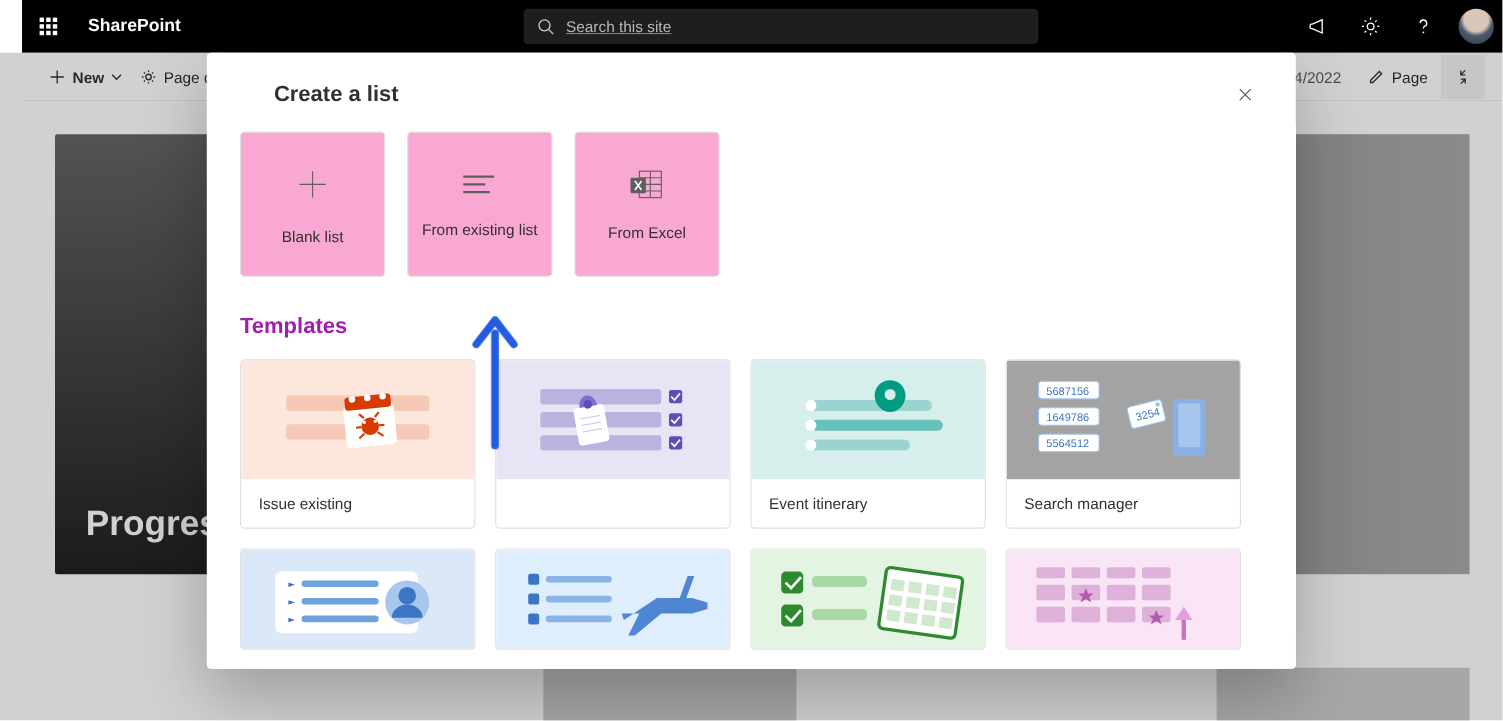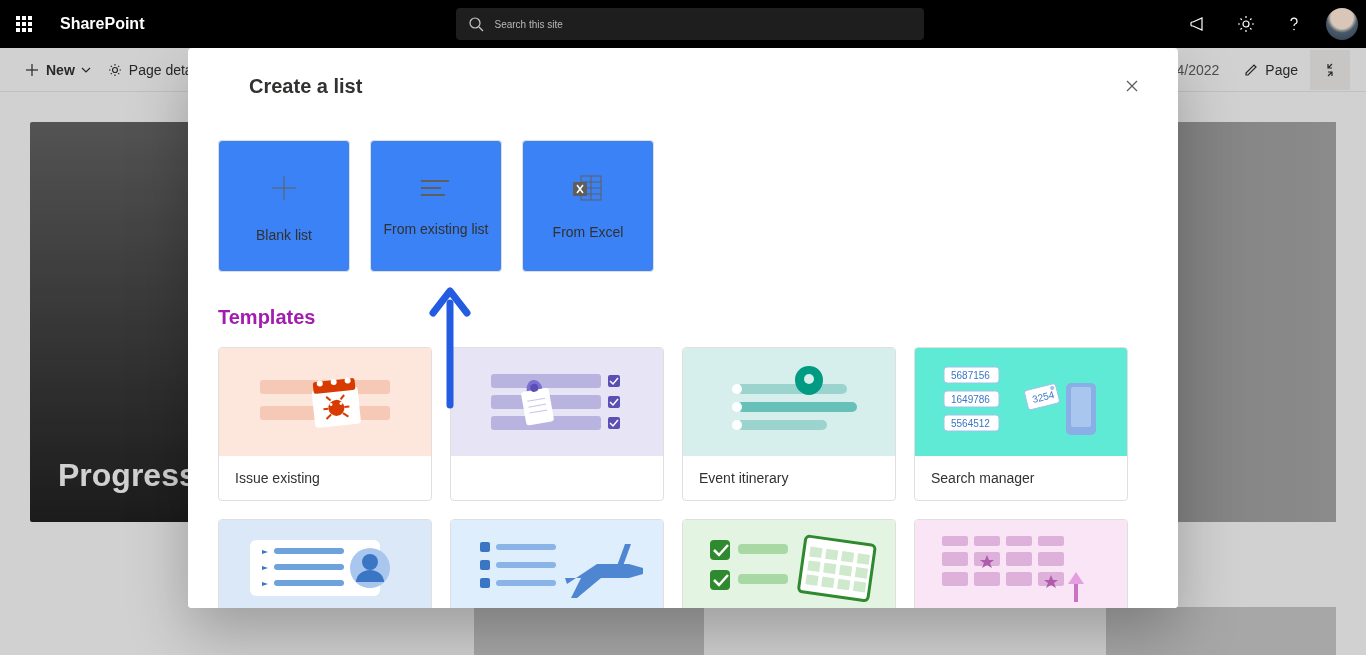--- a/index.html
+++ b/index.html
@@ -7,21 +7,21 @@
 
 
 .suite-bar { height: 48px; background: #000; color: #fff; display: flex; align-items: center; }
 .waffle { width: 48px; height: 48px; display: flex; align-items: center; justify-content: center; cursor: pointer; }
 .waffle-grid { display: grid; grid-template-columns: repeat(3,4px); grid-template-rows: repeat(3,4px); gap: 2px; }
 .waffle-grid span { background: #fff; }
 .brand { font-size: 16px; font-weight: 600; padding: 0 12px; }
 .suite-spacer-l { flex: 0 0 300px; }
 .search-wrap { flex: 0 0 468px; display: flex; align-items: center; background: rgba(255,255,255,0.12); height: 32px; border-radius: 4px; padding: 0 12px; color: #ccc; }
 .search-ico { margin-right: 10px; display: flex; }
-.search-input { background: transparent; border: none; outline: none; color: #ec4899; font-size: 10px; flex: 1; }
+.search-input { background: transparent; border: none; outline: none; color: #ec4899; font-size: 14px; flex: 1; text-decoration: underline; }
 .search-input::placeholder { color: #bbb; }
 .suite-spacer-r { flex: 1; }
 .suite-icons { display: flex; align-items: center; }
 .suite-btn { width: 48px; height: 48px; display: flex; align-items: center; justify-content: center; cursor: pointer; color: #fff; }
 .avatar-img { width: 32px; height: 32px; border-radius: 50%; background: radial-gradient(circle at 50% 30%, #d8c6b8 0 40%, #4a5a6a 55%, #2a3a4a 100%); }
 
 
 .command-bar { height: 44px; background: #fff; border-bottom: 1px solid #edebe9; display: flex; align-items: center; padding: 0 16px; font-size: 14px; color: #323130; }
 .cmd-item { display: flex; align-items: center; gap: 6px; padding: 0 8px; height: 32px; cursor: pointer; }
 .cmd-item.bold { font-weight: 700; }
@@ -47,45 +47,45 @@
 .modal { position: absolute; top: 48px; left: 188px; width: 990px; height: 560px; background: #fff; border-radius: 4px; box-shadow: 0 25px 60px rgba(0,0,0,0.25); display: flex; flex-direction: column; overflow: hidden; }
 .modal-header { padding: 22px 30px 12px 30px; display: flex; align-items: center; margin-left: 31px; }
 .modal-title { font-size: 20px; font-weight: 600; color: #323130; }
 .modal-close { margin-left: auto; width: 32px; height: 32px; display: flex; align-items: center; justify-content: center; cursor: pointer; color: #605e5c; font-size: 16px; }
 .modal-body { flex: 1; overflow-y: auto; padding: 0 30px 20px 30px; background: #fff; }
 .modal-body::-webkit-scrollbar { width: 14px; }
 .modal-body::-webkit-scrollbar-track { background: #fff; }
 .modal-body::-webkit-scrollbar-thumb { background: #c8c6c4; border: 3px solid #fff; border-radius: 10px; }
 
 .create-row { display: flex; gap: 20px; padding: 6px 0 26px 0; }
-.create-card { width: 132px; height: 132px; border: 1px solid #e1dfdd; border-radius: 4px; background: #3b82f6; display: flex; flex-direction: column; align-items: center; justify-content: center; cursor: pointer; font-size: 14px; color: #323130; gap: 18px; margin-top: 20px; }
+.create-card { width: 132px; height: 132px; border: 1px solid #e1dfdd; border-radius: 4px; background: #f9a8d4; display: flex; flex-direction: column; align-items: center; justify-content: center; cursor: pointer; font-size: 14px; color: #323130; gap: 18px; }
 .create-card .ico { color: #605e5c; }
 
 .templates-h { font-size: 20px; font-weight: 600; color: #a21caf; padding: 8px 0 18px 0; }
 .tpl-grid { display: flex; flex-wrap: wrap; gap: 18px; }
 .tpl-card { width: 214px; border: 1px solid #e1dfdd; border-radius: 4px; overflow: hidden; background: #fff; cursor: pointer; }
 .tpl-thumb { height: 108px; display: flex; align-items: center; justify-content: center; }
 .tpl-label { padding: 14px 16px; font-size: 14px; color: #323130; }
 .tpl-card.nolabel { height: 92px; }
 .tpl-card.nolabel .tpl-thumb { height: 92px; }
 
 
 .th-issue { background: #fde7dd; }
 .th-emp { background: #e7e5f5; }
 .th-event { background: #d6efed; }
-.th-asset { background: #5eead4; }
+.th-asset { background: #a3a3a3; }
 .th-recruit { background: #dbe8f8; }
 .th-travel { background: #dfeefc; }
 .th-work { background: #e4f4e3; }
 .th-content { background: #f9e5f6; }
 
 
 .arrow-anno { position: absolute; top: 283px; left: 427px; color: #235ce0; pointer-events: none; }
 
-.page-stack { position: relative; width: 1366px; height: 655px; }
+.page-stack { position: relative; width: 1366px; height: 655px; padding-left: 20px; }
 
 
 .stroke { stroke: currentColor; fill: none; stroke-width: 1.2; }
 </style>
 </head>
 <body>
 
 <div class="page-stack">
 
   <div class="suite-bar">

